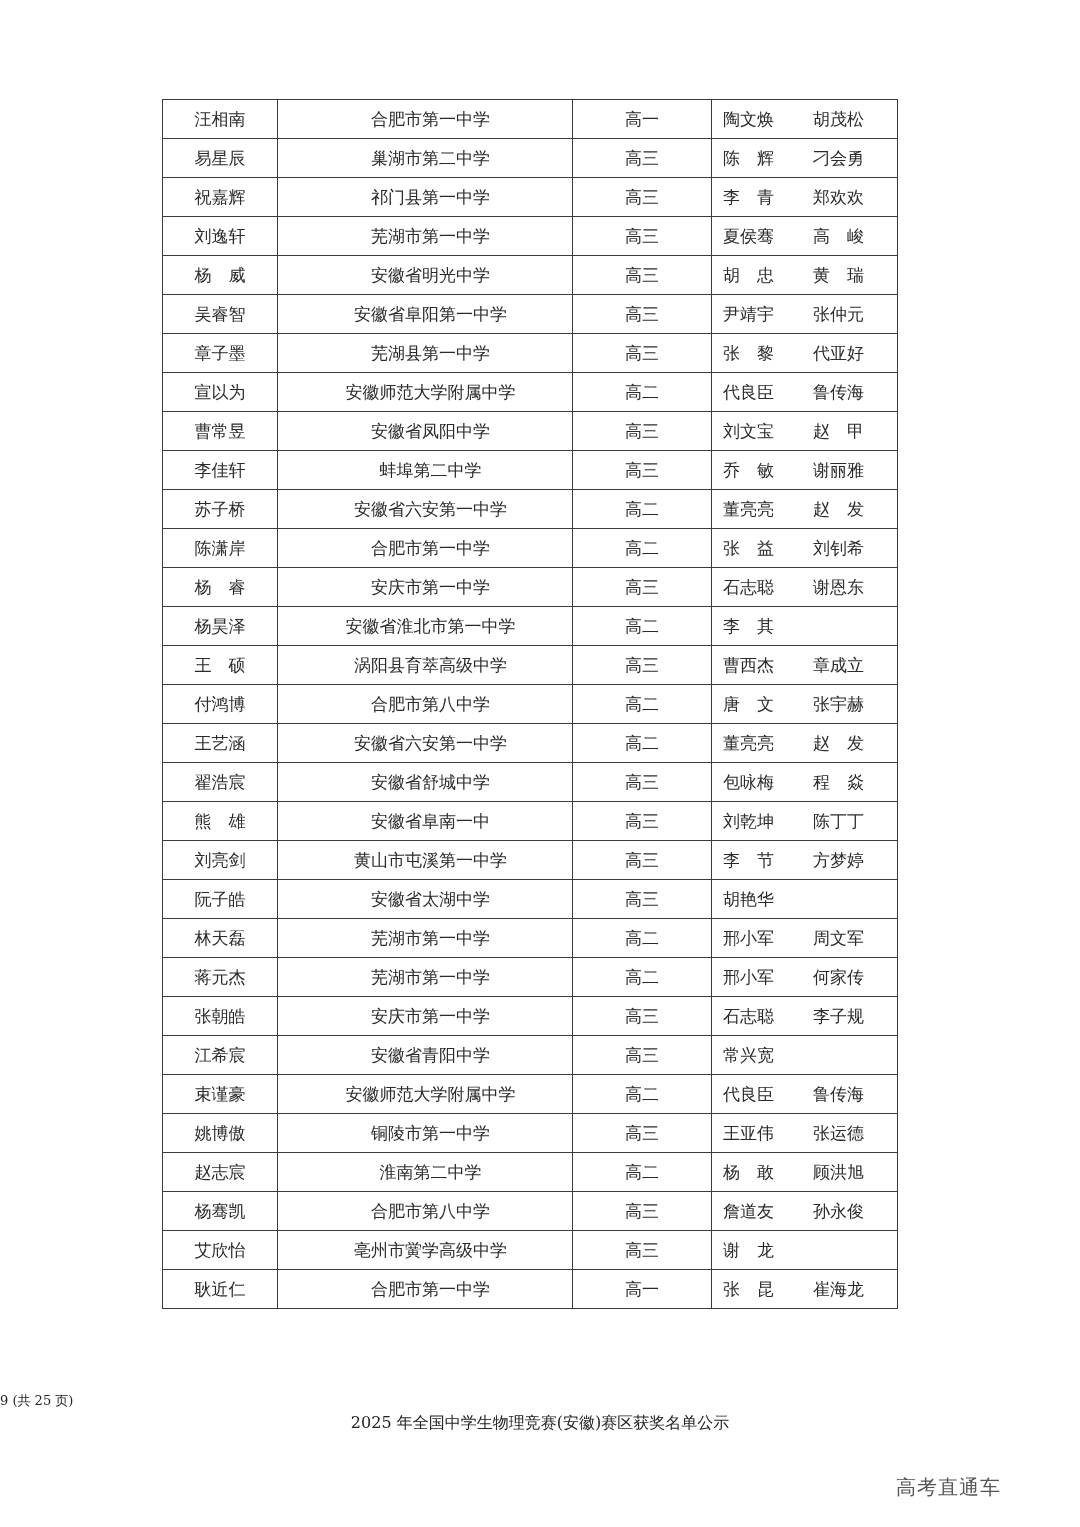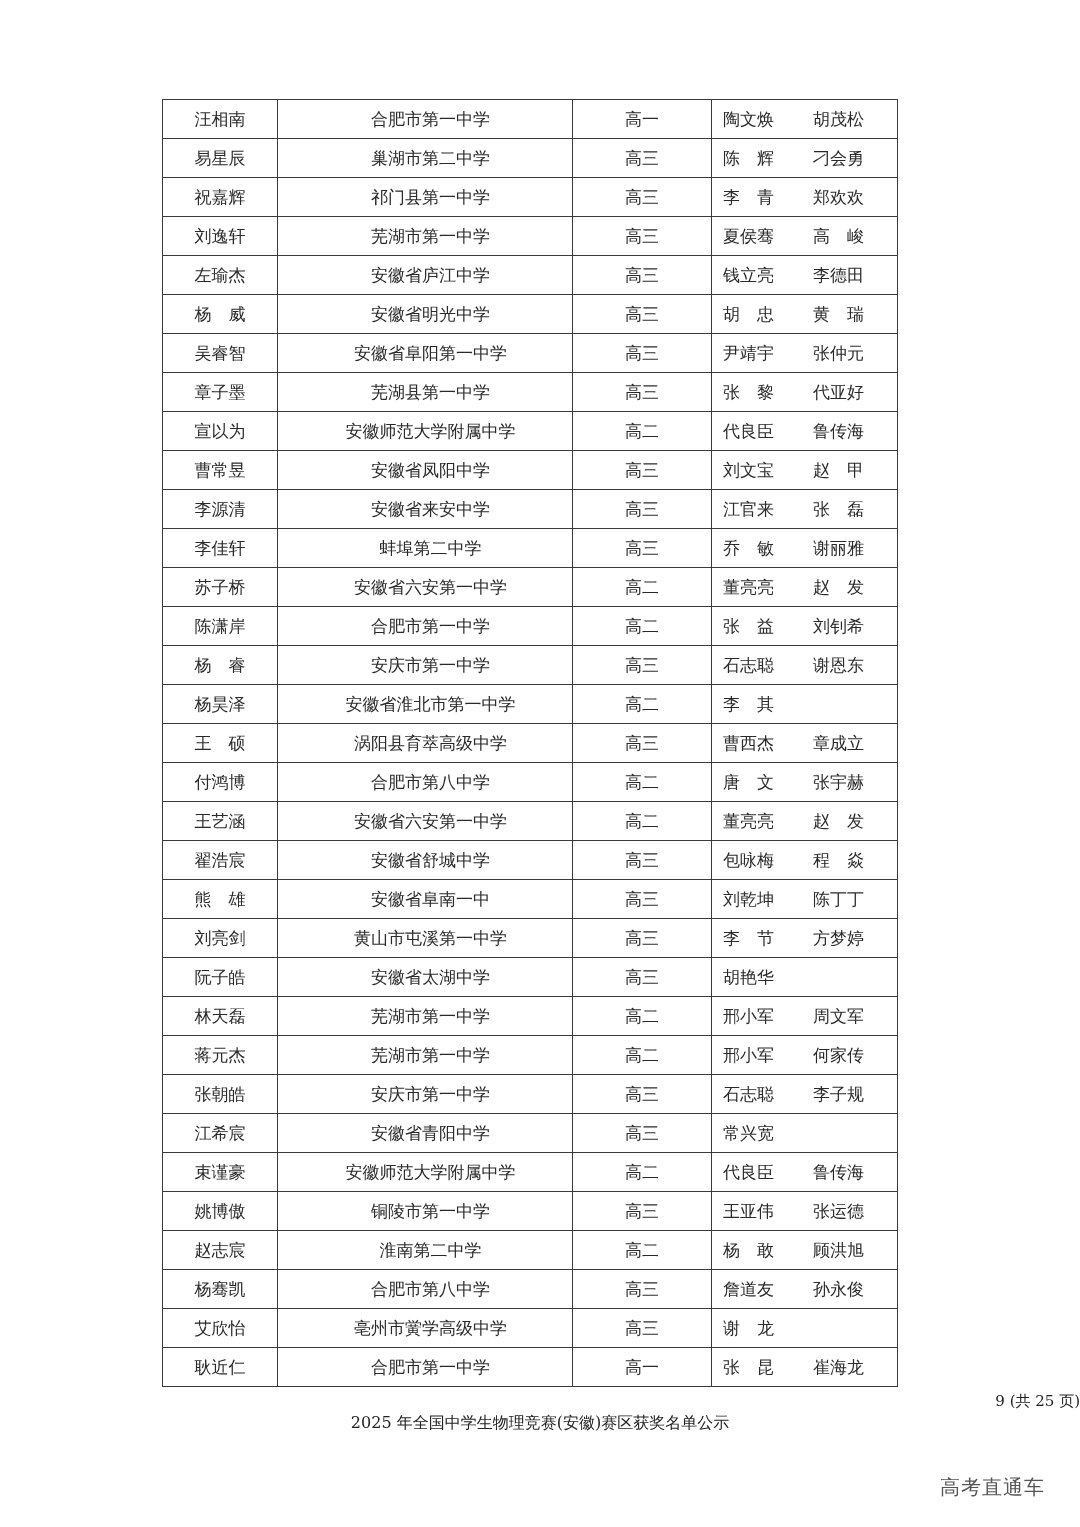--- a/index.html
+++ b/index.html
@@ -16,29 +16,29 @@
     border: 1.4px solid #3a3a3a; height: 38px; padding: 0; font-size: 17px;
     white-space: nowrap; vertical-align: middle; color: #2a2a2a;
   }
   .c-name { width: 114px; text-align: center; }
   .c-school { width: 283px; text-align: center; padding-left: 11px !important; }
   .c-grade { width: 138px; text-align: center; margin-left: 44px; }
   .c-coach { text-align: left; padding-left: 11px !important; }
   .coach1 { display: inline-block; width: 90px; }
   .coach2 { display: inline-block; }
   .page-num {
-    position: absolute; top: 1392px; left: 0; width: 1080px; text-align: right;
-    font-size: 15px; color: #222;
+    position: absolute; top: 1392px; left: 0; width: 1080px; text-align: left;
+    font-size: 13px; color: #222;
   }
   .doc-title {
     position: absolute; top: 1413px; left: 0; width: 1080px; text-align: center;
     font-size: 16px; color: #222;
   }
   .watermark {
-    position: absolute; top: 1474px; left: 940px;
+    position: absolute; top: 1474px; left: 896px;
     font-family: "DejaVu Sans", "Liberation Sans", sans-serif;
     font-size: 20px; color: #555; letter-spacing: 1px;
   }
 </style>
 </head>
 <body>
 
 <table class="sheet">
   <tbody id="rows">
       <tr>
@@ -59,26 +59,20 @@
         <td class="c-grade">高三</td>
         <td class="c-coach"><span class="coach1">李　青</span><span class="coach2">郑欢欢</span></td>
       </tr>
       <tr>
         <td class="c-name">刘逸轩</td>
         <td class="c-school">芜湖市第一中学</td>
         <td class="c-grade">高三</td>
         <td class="c-coach"><span class="coach1">夏侯骞</span><span class="coach2">高　峻</span></td>
       </tr>
       <tr>
-        <td class="c-name">左瑜杰</td>
-        <td class="c-school">安徽省庐江中学</td>
-        <td class="c-grade">高三</td>
-        <td class="c-coach"><span class="coach1">钱立亮</span><span class="coach2">李德田</span></td>
-      </tr>
-      <tr>
         <td class="c-name">杨　威</td>
         <td class="c-school">安徽省明光中学</td>
         <td class="c-grade">高三</td>
         <td class="c-coach"><span class="coach1">胡　忠</span><span class="coach2">黄　瑞</span></td>
       </tr>
       <tr>
         <td class="c-name">吴睿智</td>
         <td class="c-school">安徽省阜阳第一中学</td>
         <td class="c-grade">高三</td>
         <td class="c-coach"><span class="coach1">尹靖宇</span><span class="coach2">张仲元</span></td>
@@ -93,26 +87,20 @@
         <td class="c-name">宣以为</td>
         <td class="c-school">安徽师范大学附属中学</td>
         <td class="c-grade">高二</td>
         <td class="c-coach"><span class="coach1">代良臣</span><span class="coach2">鲁传海</span></td>
       </tr>
       <tr>
         <td class="c-name">曹常昱</td>
         <td class="c-school">安徽省凤阳中学</td>
         <td class="c-grade">高三</td>
         <td class="c-coach"><span class="coach1">刘文宝</span><span class="coach2">赵　甲</span></td>
-      </tr>
-      <tr>
-        <td class="c-name">李源清</td>
-        <td class="c-school">安徽省来安中学</td>
-        <td class="c-grade">高三</td>
-        <td class="c-coach"><span class="coach1">江官来</span><span class="coach2">张　磊</span></td>
       </tr>
       <tr>
         <td class="c-name">李佳轩</td>
         <td class="c-school">蚌埠第二中学</td>
         <td class="c-grade">高三</td>
         <td class="c-coach"><span class="coach1">乔　敏</span><span class="coach2">谢丽雅</span></td>
       </tr>
       <tr>
         <td class="c-name">苏子桥</td>
         <td class="c-school">安徽省六安第一中学</td>

